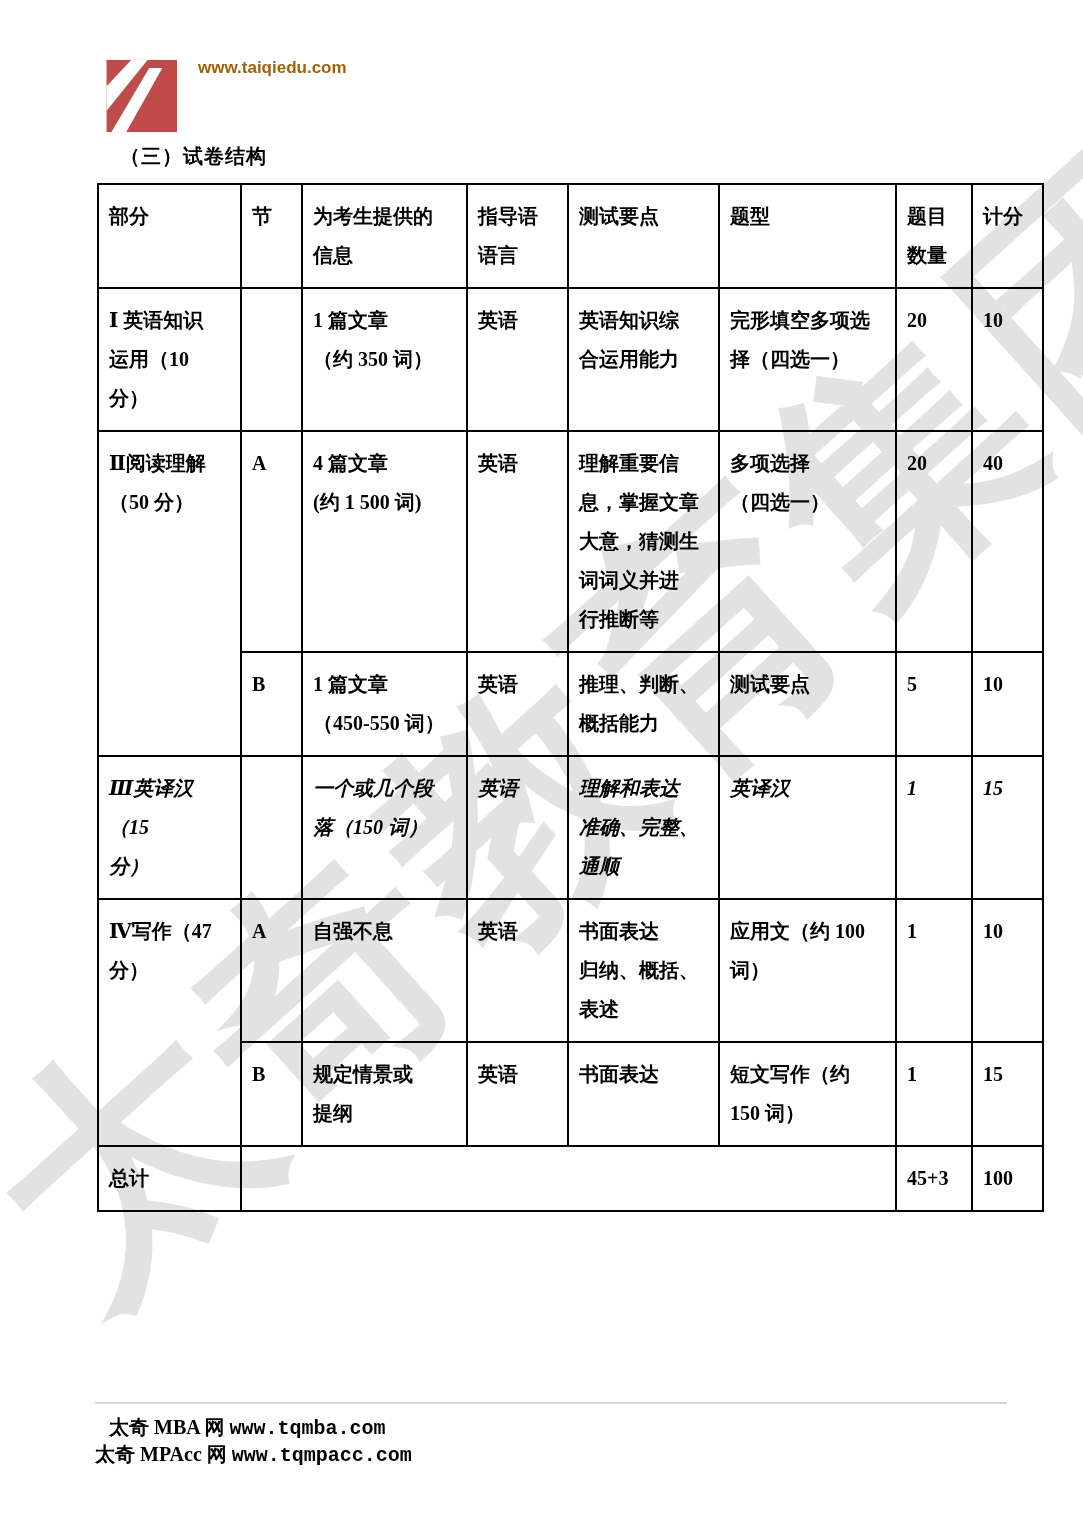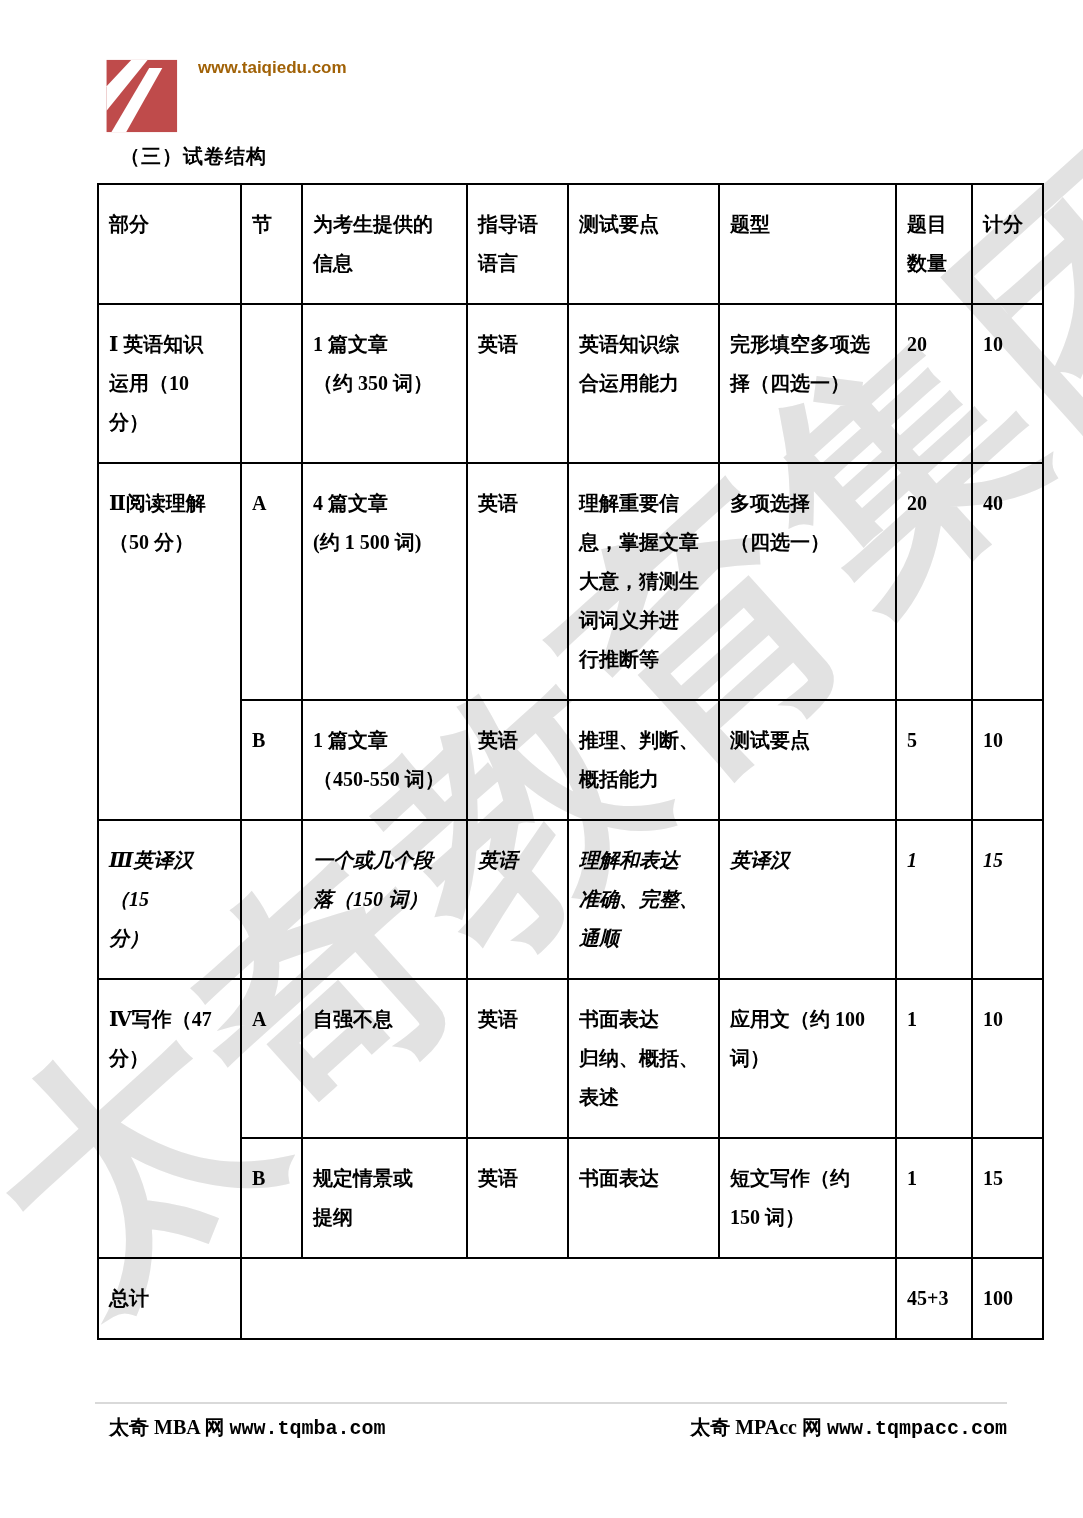--- a/index.html
+++ b/index.html
@@ -48,40 +48,40 @@
   }
   
   .exam-table {
     position:absolute; left:97px; top:183px; z-index:1;
     border-collapse:collapse; table-layout:fixed; width:945px;
     background:transparent;
   }
   .exam-table th, .exam-table td {
     border:2px solid #000;
     vertical-align:top; text-align:left;
-    padding:20px 10px;
+    padding:12px 10px;
     font-size:20px; font-weight:bold;
     line-height:39px;
     white-space:pre-line;
     overflow:hidden;
   }
   tr.h83  { height:83px; }
   tr.h85  { height:85px; }
   tr.h207 { height:207px;border-radius:30px; }
   tr.h82  { height:82px; }
   tr.h118 { height:118px;font-style:italic; }
   tr.h125 { height:125px; }
   tr.h79  { height:79px; }
   tr.h50  { height:50px; }
   
   .footer { position:absolute; left:95px; top:1402px; width:912px; z-index:1; }
   .footer-divider { height:2px; background:#d9d9d9; width:100%; }
   .footer-row {
     display:flex; justify-content:space-between;
-    margin-top:10px; font-size:20px; font-weight:bold;
+    margin-top:10px; font-size:20px; font-weight:bold;flex-direction:column;
   }
   .footer-left  { margin-left:14px; }
   .footer-right { }
   .mono { font-family:"Liberation Mono","DejaVu Sans Mono",monospace; font-weight:bold; }
 </style>
 </head>
 <body>
 
 <div class="page">
 

